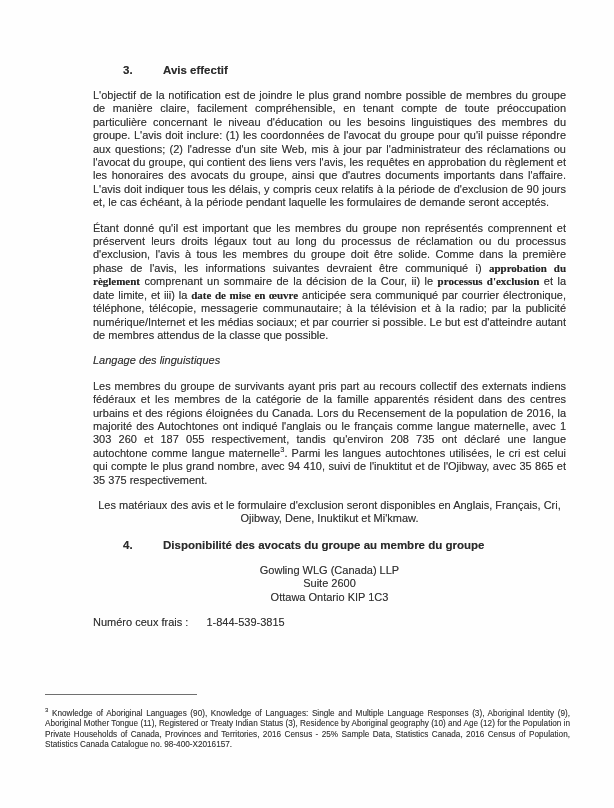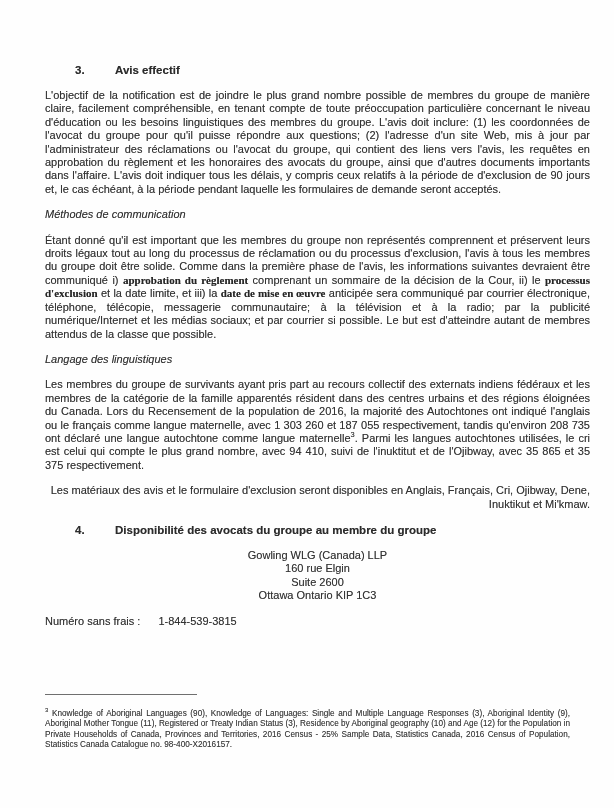--- a/index.html
+++ b/index.html
@@ -7,41 +7,42 @@
     position: relative;
     width: 614px;
     height: 808px;
     background: #fefefe;
     overflow: hidden;
     font-family: "Liberation Sans", sans-serif;
     color: #333;
     text-shadow: 0 0 0.45px rgba(70,70,70,0.55);
   }
   .content {
-    padding: 63px 24px 0 45px;
+    padding: 63px 48px 0 45px;
+    margin-left: 48px;
   }
   .heading {
     font-size: 11.5px;
     font-weight: bold;
     padding-left: 30px;
     margin: 0 0 12px 0;
     line-height: 14px;
     color: #2c2c2c;
   }
   .heading .h-num {
     display: inline-block;
     width: 40px;
   }
   p.body-par {
     font-size: 11px;
     line-height: 13.4px;
     text-align: justify;
     margin: 0 0 12px 0;
   }
-  p.last-par { text-align: right; }
+  p.last-par { text-align: center; }
   .sub-italic {
     font-style: italic;
     font-size: 11px;
     line-height: 13.4px;
     margin: 0 0 12px 0;
   }
   b { color: #252525; font-family: Liberation Serif, serif; }
   sup.fn-ref {
     font-size: 7.5px;
     vertical-align: super;
@@ -88,44 +89,42 @@
 
 <div class="page">
   <div class="content">
 
     <div class="heading">
       <span class="h-num">3.</span><span>Avis effectif</span>
     </div>
 
     <p class="body-par">L'objectif de la notification est de joindre le plus grand nombre possible de membres du groupe de manière claire, facilement compréhensible, en tenant compte de toute préoccupation particulière concernant le niveau d'éducation ou les besoins linguistiques des membres du groupe. L'avis doit inclure: (1) les coordonnées de l'avocat du groupe pour qu'il puisse répondre aux questions; (2) l'adresse d'un site Web, mis à jour par l'administrateur des réclamations ou l'avocat du groupe, qui contient des liens vers l'avis, les requêtes en approbation du règlement et les honoraires des avocats du groupe, ainsi que d'autres documents importants dans l'affaire. L'avis doit indiquer tous les délais, y compris ceux relatifs à la période de d'exclusion de 90 jours et, le cas échéant, à la période pendant laquelle les formulaires de demande seront acceptés.</p>
 
-    <div class="sub-italic">Méthodes de communication</div>
 
     <p class="body-par"><span>Étant donné qu'il est important que les membres du groupe non représentés comprennent et préservent leurs droits légaux tout au long du processus de réclamation ou du processus d'exclusion, l'avis à tous les membres du groupe doit être solide. Comme dans la première phase de l'avis, les informations suivantes devraient être communiqué i) </span><b>approbation du règlement</b><span> comprenant un sommaire de la décision de la Cour, ii) le </span><b>processus d'exclusion</b><span> et la date limite, et iii) la </span><b>date de mise en œuvre</b><span> anticipée sera communiqué par courrier électronique, téléphone, télécopie, messagerie communautaire; à la télévision et à la radio; par la publicité numérique/Internet et les médias sociaux; et par courrier si possible. Le but est d'atteindre autant de membres attendus de la classe que possible.</span></p>
 
     <div class="sub-italic">Langage des linguistiques</div>
 
     <p class="body-par"><span>Les membres du groupe de survivants ayant pris part au recours collectif des externats indiens fédéraux et les membres de la catégorie de la famille apparentés résident dans des centres urbains et des régions éloignées du Canada. Lors du Recensement de la population de 2016, la majorité des Autochtones ont indiqué l'anglais ou le français comme langue maternelle, avec 1 303 260 et 187 055 respectivement, tandis qu'environ 208 735 ont déclaré une langue autochtone comme langue maternelle</span><sup class="fn-ref">3</sup><span>. Parmi les langues autochtones utilisées, le cri est celui qui compte le plus grand nombre, avec 94 410, suivi de l'inuktitut et de l'Ojibway, avec 35 865 et 35 375 respectivement.</span></p>
 
     <p class="body-par last-par">Les matériaux des avis et le formulaire d'exclusion seront disponibles en Anglais, Français, Cri, Ojibway, Dene, Inuktikut et Mi'kmaw.</p>
 
     <div class="heading">
       <span class="h-num">4.</span><span>Disponibilité des avocats du groupe au membre du groupe</span>
     </div>
 
 
     <div class="addr">
       <div>Gowling WLG (Canada) LLP</div>
-      <div>160 rue Elgin</div>
       <div>Suite 2600</div>
       <div>Ottawa Ontario KIP 1C3</div>
     </div>
 
     <div class="phone-row">
-      <span>Numéro sans frais :</span><span class="num">1-844-539-3815</span>
+      <span>Numéro ceux frais :</span><span class="num">1-844-539-3815</span>
     </div>
 
   </div>
 
   <div class="footnote-area">
     <div class="fn-rule"></div>
     <div class="fn-text"><sup>3</sup><span> Knowledge of Aboriginal Languages (90), Knowledge of Languages: Single and Multiple Language Responses (3), Aboriginal Identity (9), Aboriginal Mother Tongue (11), Registered or Treaty Indian Status (3), Residence by Aboriginal geography (10) and Age (12) for the Population in Private Households of Canada, Provinces and Territories, 2016 Census - 25% Sample Data, Statistics Canada, 2016 Census of Population, Statistics Canada Catalogue no. 98-400-X2016157.</span></div>
   </div>
 </div>
 

